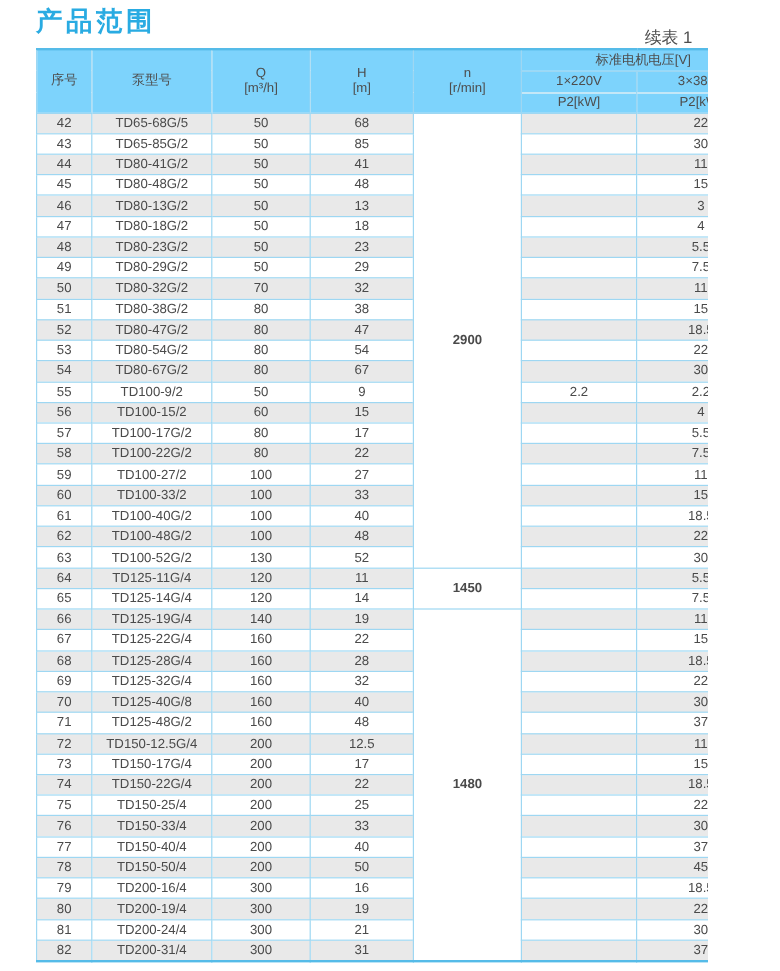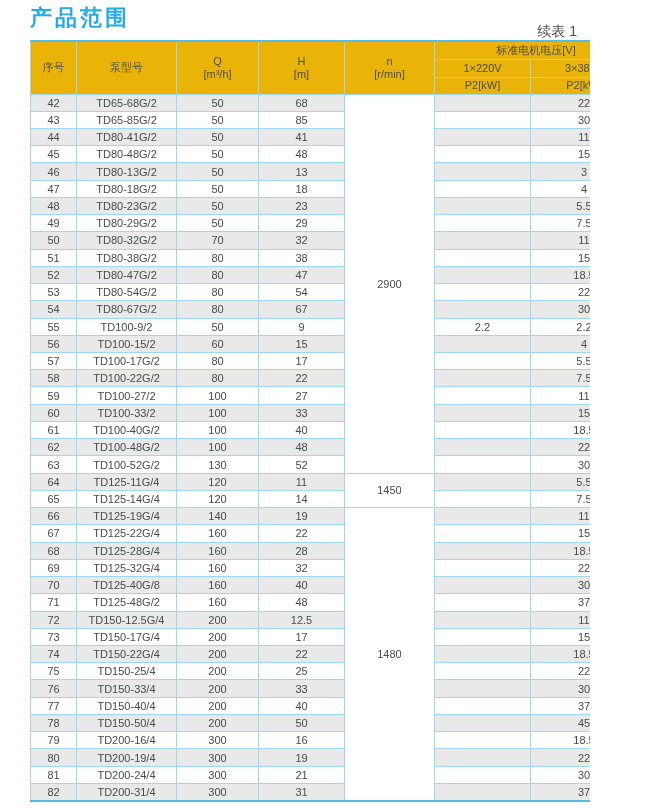--- a/index.html
+++ b/index.html
@@ -52,24 +52,24 @@
     overflow: hidden;
     white-space: nowrap;
   }
   table.product-table {
     border-top: 2px solid #55BBE8;
     border-bottom: 2px solid #55BBE8;
   }
   thead tr.h-row1 { height: 18px; }
   thead tr.h-row2 { height: 18px; }
   thead tr.h-row3 { height: 17px; }
-  thead th { background: #eab308; color: #4d4d4d; line-height: 1.15; }
+  thead th { background: #7dd3fc; color: #4d4d4d; line-height: 1.15; }
   tbody tr { height: 17.24px; padding-left: 48px; }
   tbody tr.striped td { background: #E9E9E9; }
-  tbody td.n-cell { background: #ffffff !important; }
+  tbody td.n-cell { background: #ffffff !important; font-weight: bold; }
   .hdr-two-line { line-height: 1.2; }
 </style>
 </head>
 <body>
 
 <div class="page">
 
   <h1 class="page-title">产品范围</h1>
 
   <div class="continued-label">续表 1</div>
@@ -113,21 +113,21 @@
         <th>3×380V</th>
       </tr>
       <tr class="h-row3">
         <th>P2[kW]</th>
         <th>P2[kW]</th>
       </tr>
     </thead>
     <tbody>
         <tr class="striped">
           <td>42</td>
-          <td>TD65-68G/2</td>
+          <td>TD65-68G/5</td>
           <td>50</td>
           <td>68</td>
           <td rowspan="22" class="n-cell">2900</td>
           <td></td>
           <td>22</td>
         </tr>
         <tr>
           <td>43</td>
           <td>TD65-85G/2</td>
           <td>50</td>

